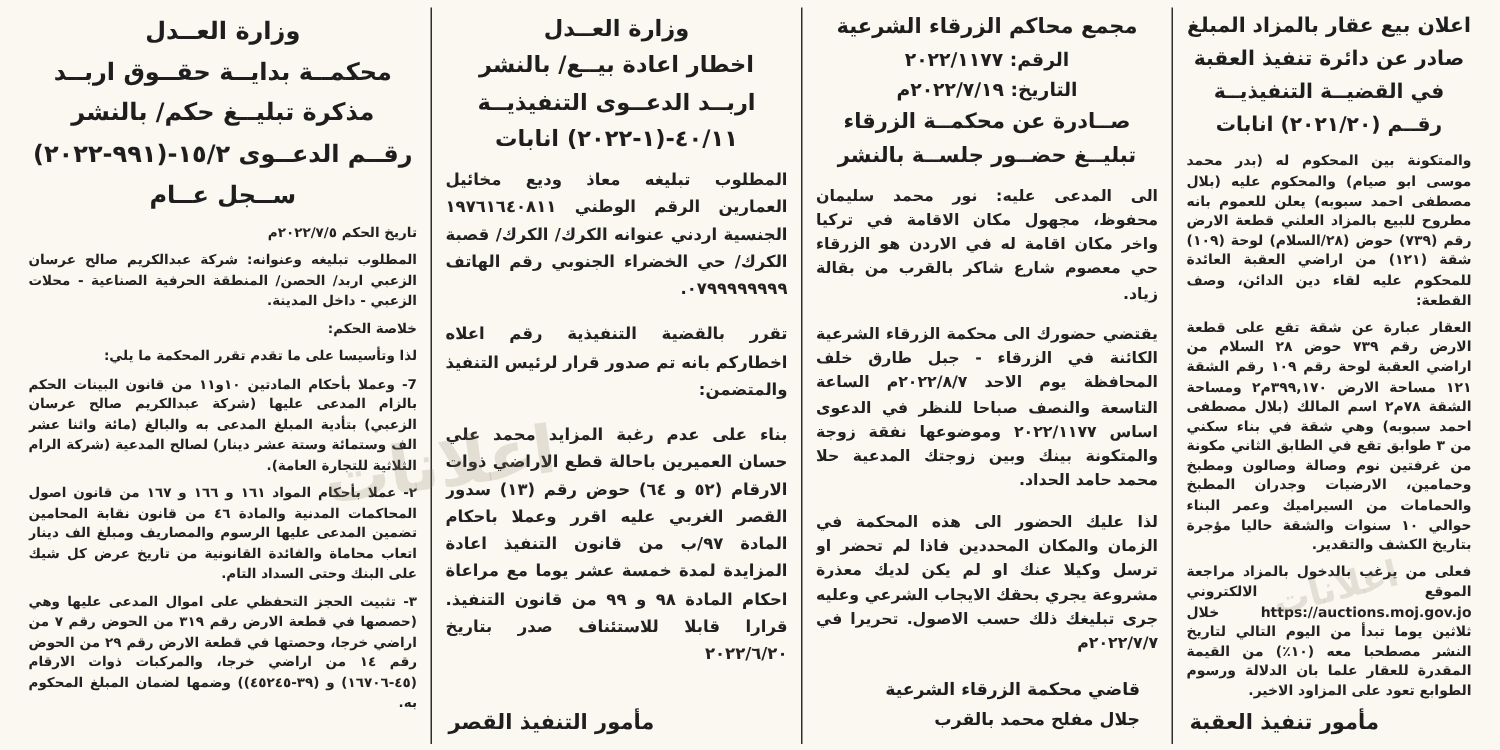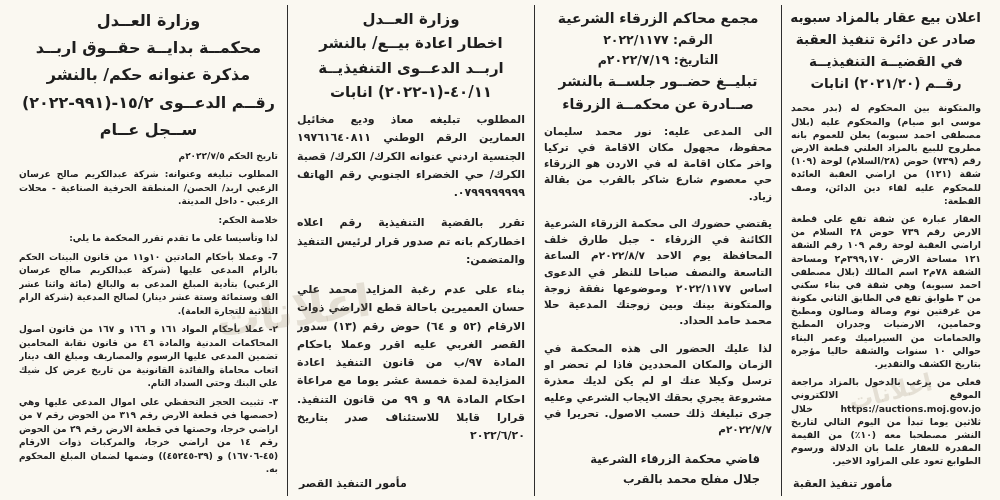--- a/index.html
+++ b/index.html
@@ -48,21 +48,21 @@
     text-align-last: right;
     font-weight: bold;
     color: #222;
   }
   .col-aqaba .body p { font-size: 9.3px;  line-height: 1.42; margin-bottom: 5px; }
   .col-zarqa .body p { font-size: 10.5px; line-height: 1.55; margin-bottom: 11px; }
   .col-qasr  .body p { font-size: 11px;   line-height: 1.66; margin-bottom: 12px; }
   .col-irbid .body p { font-size: 9px;    line-height: 1.5;  margin-bottom: 5px; }
 
   .sig { font-weight: bold; flex: 0 0 auto; padding: 8px 2px 2px 2px; }
-  .sig-left  { text-align: left;  font-size: 11px; }
+  .sig-left  { text-align: left;  font-size: 14px; }
   .sig-right { font-size: 11.5px; padding-right: 12px; }
   .sig-right div { line-height: 1.8; }
   .sig-bottom { margin-top: auto; }
 
   .watermark {
     position: absolute;
     font-weight: bold;
     color: rgba(139, 126, 98, 0.20);
     pointer-events: none;
     white-space: nowrap;
@@ -72,40 +72,40 @@
 </style>
 </head>
 <body>
 
 <div class="page">
 
   <div class="columns">
 
     <section class="col col-aqaba">
       <header class="notice-title">
-        <div class="t">اعلان بيع عقار بالمزاد سبوبه</div>
+        <div class="t">اعلان بيع عقار بالمزاد المبلغ</div>
         <div class="t">صادر عن دائرة تنفيذ العقبة</div>
         <div class="t">في القضيــة التنفيذيــة</div>
         <div class="t">رقــم (٢٠٢١/٢٠) انابات</div>
       </header>
       <div class="body">
         <p>والمتكونة بين المحكوم له (بدر محمد موسى ابو صيام) والمحكوم عليه (بلال مصطفى احمد سبوبه) يعلن للعموم بانه مطروح للبيع بالمزاد العلني قطعة الارض رقم (٧٣٩) حوض (٢٨/السلام) لوحة (١٠٩) شقة (١٢١) من اراضي العقبة العائدة للمحكوم عليه لقاء دين الدائن، وصف القطعة:</p>
         <p>العقار عبارة عن شقة تقع على قطعة الارض رقم ٧٣٩ حوض ٢٨ السلام من اراضي العقبة لوحة رقم ١٠٩ رقم الشقة ١٢١ مساحة الارض ٣٩٩,١٧٠م٢ ومساحة الشقة ٧٨م٢ اسم المالك (بلال مصطفى احمد سبوبه) وهي شقة في بناء سكني من ٣ طوابق تقع في الطابق الثاني مكونة من غرفتين نوم وصالة وصالون ومطبخ وحمامين، الارضيات وجدران المطبخ والحمامات من السيراميك وعمر البناء حوالي ١٠ سنوات والشقة حاليا مؤجرة بتاريخ الكشف والتقدير.</p>
         <p>فعلى من يرغب بالدخول بالمزاد مراجعة الموقع الالكتروني https://auctions.moj.gov.jo خلال ثلاثين يوما تبدأ من اليوم التالي لتاريخ النشر مصطحبا معه (١٠٪) من القيمة المقدرة للعقار علما بان الدلالة ورسوم الطوابع تعود على المزاود الاخير.</p>
       </div>
       <div class="sig sig-left sig-bottom">مأمور تنفيذ العقبة</div>
     </section>
 
     <section class="col col-zarqa">
       <header class="notice-title">
         <div class="t">مجمع محاكم الزرقاء الشرعية</div>
         <div class="t t-num">الرقم: ٢٠٢٢/١١٧٧</div>
         <div class="t t-num">التاريخ: ٢٠٢٢/٧/١٩م</div>
+        <div class="t">صــادرة عن محكمــة الزرقاء</div>
         <div class="t">تبليــغ حضــور جلســة بالنشر</div>
-        <div class="t">صــادرة عن محكمــة الزرقاء</div>
       </header>
       <div class="body">
         <p>الى المدعى عليه: نور محمد سليمان محفوظ، مجهول مكان الاقامة في تركيا واخر مكان اقامة له في الاردن هو الزرقاء حي معصوم شارع شاكر بالقرب من بقالة زياد.</p>
         <p>يقتضي حضورك الى محكمة الزرقاء الشرعية الكائنة في الزرقاء - جبل طارق خلف المحافظة يوم الاحد ٢٠٢٢/٨/٧م الساعة التاسعة والنصف صباحا للنظر في الدعوى اساس ٢٠٢٢/١١٧٧ وموضوعها نفقة زوجة والمتكونة بينك وبين زوجتك المدعية حلا محمد حامد الحداد.</p>
         <p>لذا عليك الحضور الى هذه المحكمة في الزمان والمكان المحددين فاذا لم تحضر او ترسل وكيلا عنك او لم يكن لديك معذرة مشروعة يجري بحقك الايجاب الشرعي وعليه جرى تبليغك ذلك حسب الاصول. تحريرا في ٢٠٢٢/٧/٧م</p>
       </div>
       <div class="sig sig-right">
         <div>قاضي محكمة الزرقاء الشرعية</div>
         <div>جلال مفلح محمد بالقرب</div>
       </div>
@@ -123,21 +123,21 @@
         <p>تقرر بالقضية التنفيذية رقم اعلاه اخطاركم بانه تم صدور قرار لرئيس التنفيذ والمتضمن:</p>
         <p>بناء على عدم رغبة المزايد محمد علي حسان العميرين باحالة قطع الاراضي ذوات الارقام (٥٢ و ٦٤) حوض رقم (١٣) سدور القصر الغربي عليه اقرر وعملا باحكام المادة ٩٧/ب من قانون التنفيذ اعادة المزايدة لمدة خمسة عشر يوما مع مراعاة احكام المادة ٩٨ و ٩٩ من قانون التنفيذ. قرارا قابلا للاستئناف صدر بتاريخ ٢٠٢٢/٦/٢٠</p>
       </div>
       <div class="sig sig-left sig-bottom">مأمور التنفيذ القصر</div>
     </section>
 
     <section class="col col-irbid">
       <header class="notice-title">
         <div class="t">وزارة العــدل</div>
         <div class="t">محكمــة بدايــة حقــوق اربــد</div>
-        <div class="t">مذكرة عنوانه حكم/ بالنشر</div>
+        <div class="t">مذكرة تبليــغ حكم/ بالنشر</div>
         <div class="t">رقــم الدعــوى ١٥/٢-(٩٩١-٢٠٢٢)</div>
         <div class="t">ســجل عــام</div>
       </header>
       <div class="body">
         <p>تاريخ الحكم ٢٠٢٢/٧/٥م</p>
         <p>المطلوب تبليغه وعنوانه: شركة عبدالكريم صالح عرسان الزعبي اربد/ الحصن/ المنطقة الحرفية الصناعية - محلات الزعبي - داخل المدينة.</p>
         <p>خلاصة الحكم:</p>
         <p>لذا وتأسيسا على ما تقدم تقرر المحكمة ما يلي:</p>
         <p>7- وعملا بأحكام المادتين ١٠و١١ من قانون البينات الحكم بالزام المدعى عليها (شركة عبدالكريم صالح عرسان الزعبي) بتأدية المبلغ المدعى به والبالغ (مائة واثنا عشر الف وستمائة وستة عشر دينار) لصالح المدعية (شركة الرام الثلاثية للتجارة العامة).</p>
         <p>٢- عملا بأحكام المواد ١٦١ و ١٦٦ و ١٦٧ من قانون اصول المحاكمات المدنية والمادة ٤٦ من قانون نقابة المحامين تضمين المدعى عليها الرسوم والمصاريف ومبلغ الف دينار اتعاب محاماة والفائدة القانونية من تاريخ عرض كل شيك على البنك وحتى السداد التام.</p>

